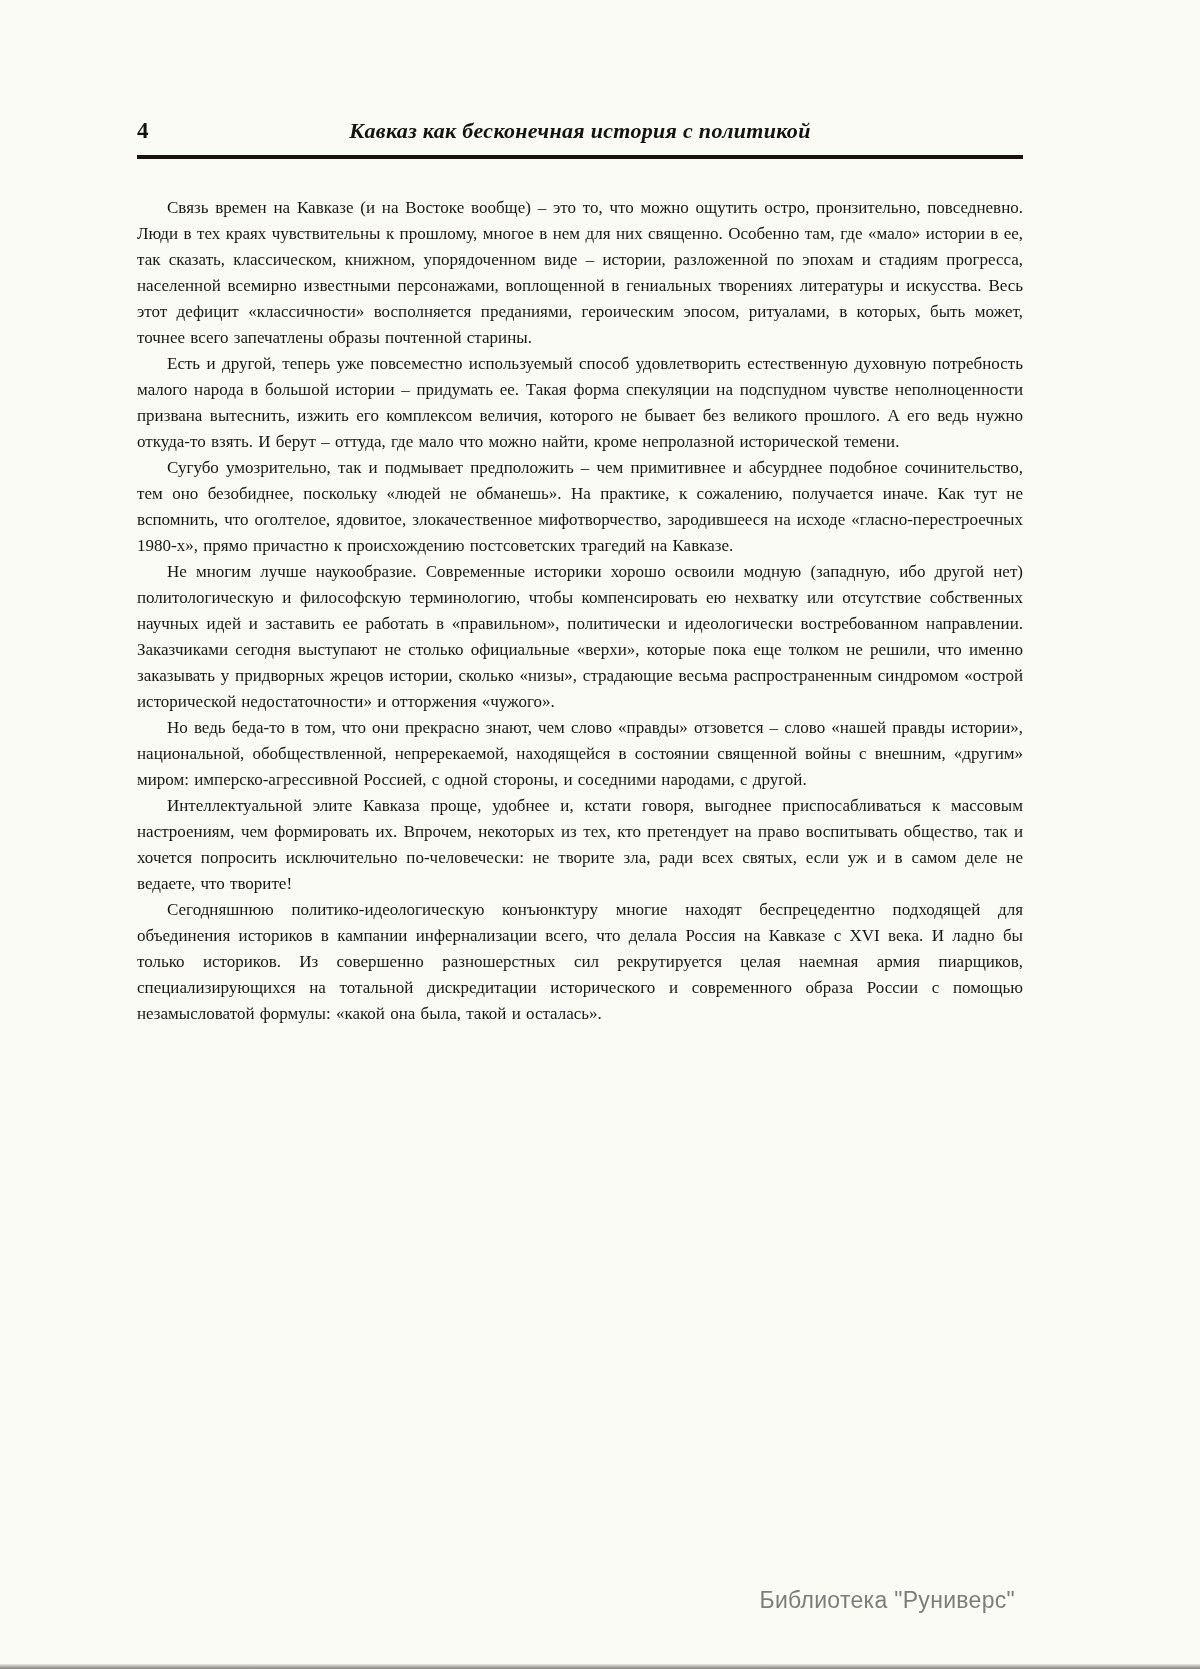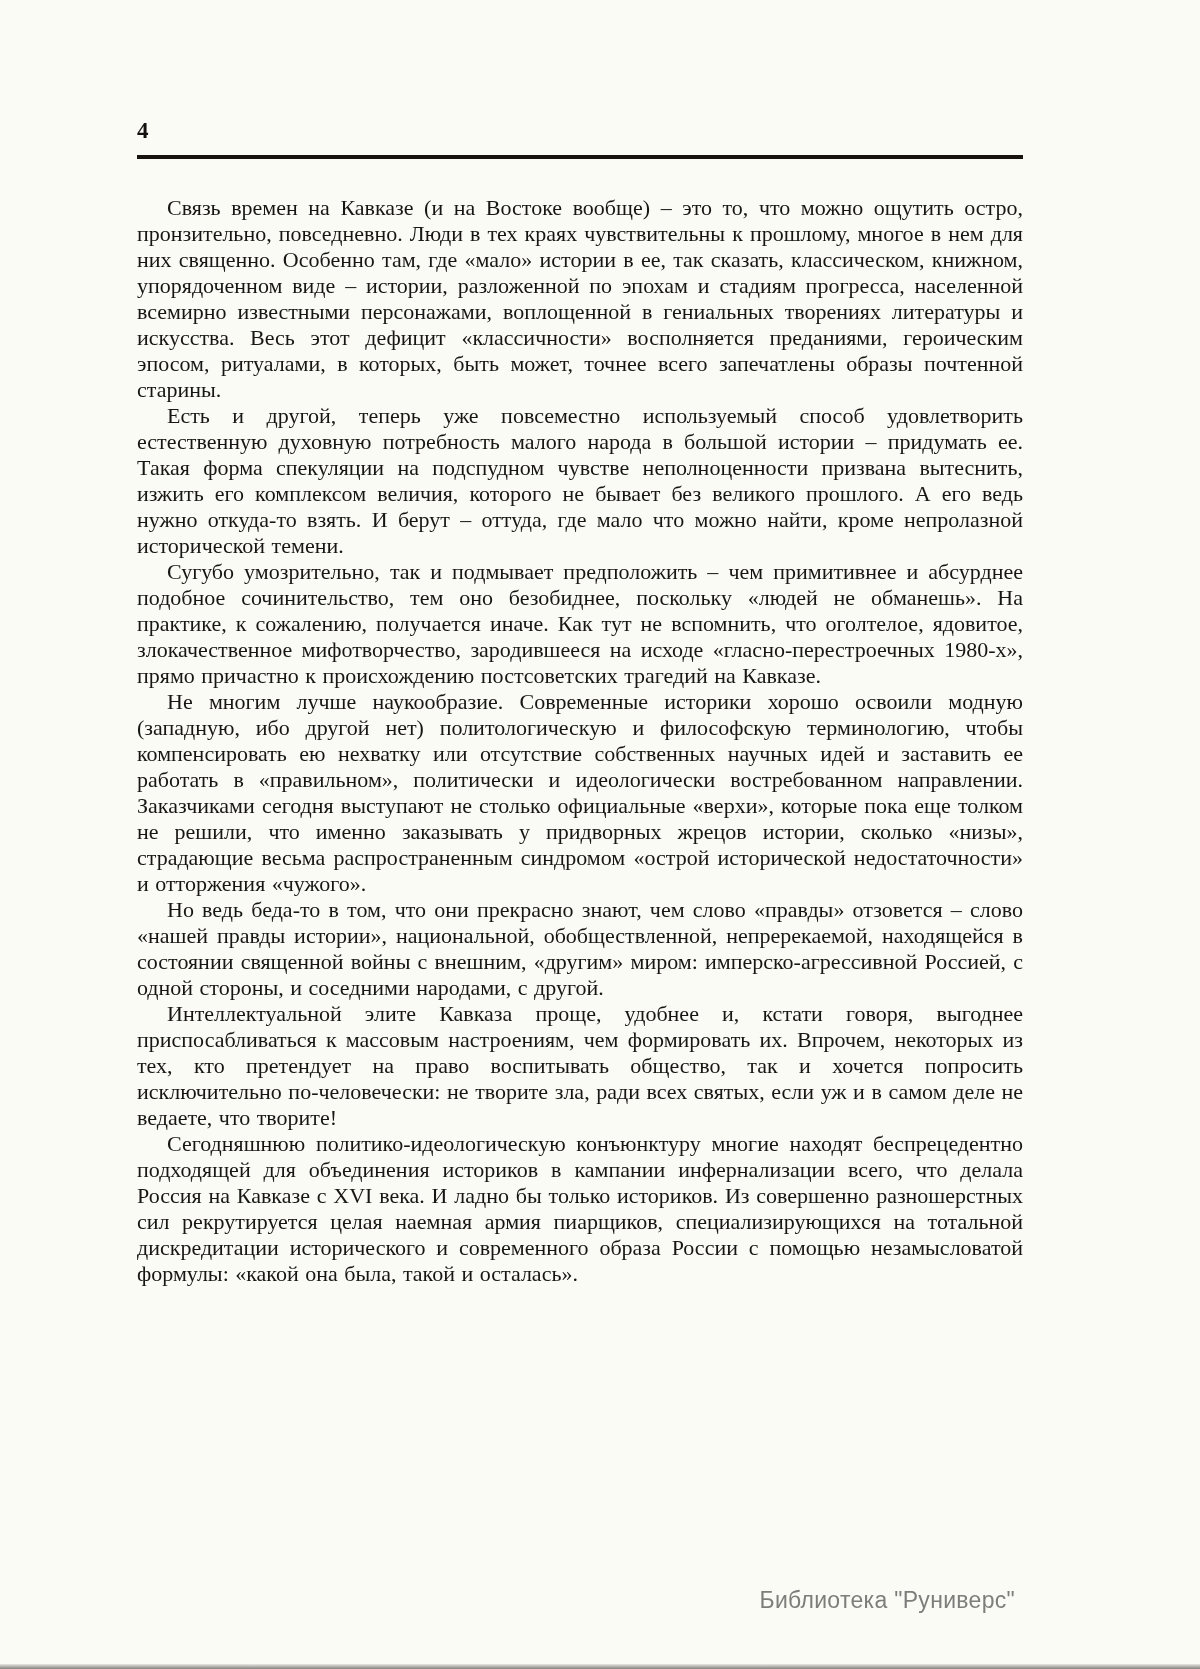--- a/index.html
+++ b/index.html
@@ -46,21 +46,21 @@
     color: #141210;
   }
   .header-rule {
     margin-top: 7px;
     height: 4px;
     background: #17140f;
     border: none;
   }
   .body-text {
     margin-top: 36px;
-    font-size: 22px;
+    font-size: 17px;
     line-height: 26px;
     text-align: justify;
   }
   .body-text p {
     margin: 0;
     padding: 0;
     text-indent: 30px;
     word-spacing: 1px;
   }
   .footer-watermark {
@@ -82,20 +82,21 @@
   }
 </style>
 </head>
 <body>
 
 <div class="page">
   <div class="content">
 
     <div class="header">
       <span class="pagenum">4</span>
+      <span class="running-head">Кавказ как бесконечная история с политикой</span>
     </div>
 
     <div class="header-rule"></div>
 
     <div class="body-text">
       <p>Связь времен на Кавказе (и на Востоке вообще) – это то, что можно ощутить остро, пронзительно, повседневно. Люди в тех краях чувствительны к прошлому, многое в нем для них священно. Особенно там, где «мало» истории в ее, так сказать, классическом, книжном, упорядоченном виде – истории, разложенной по эпохам и стадиям прогресса, населенной всемирно известными персонажами, воплощенной в гениальных творениях литературы и искусства. Весь этот дефицит «классичности» восполняется преданиями, героическим эпосом, ритуалами, в которых, быть может, точнее всего запечатлены образы почтенной старины.</p>
       <p>Есть и другой, теперь уже повсеместно используемый способ удовлетворить естественную духовную потребность малого народа в большой истории – придумать ее. Такая форма спекуляции на подспудном чувстве неполноценности призвана вытеснить, изжить его комплексом величия, которого не бывает без великого прошлого. А его ведь нужно откуда-то взять. И берут – оттуда, где мало что можно найти, кроме непролазной исторической темени.</p>
       <p>Сугубо умозрительно, так и подмывает предположить – чем примитивнее и абсурднее подобное сочинительство, тем оно безобиднее, поскольку «людей не обманешь». На практике, к сожалению, получается иначе. Как тут не вспомнить, что оголтелое, ядовитое, злокачественное мифотворчество, зародившееся на исходе «гласно-перестроечных 1980-х», прямо причастно к происхождению постсоветских трагедий на Кавказе.</p>
       <p>Не многим лучше наукообразие. Современные историки хорошо освоили модную (западную, ибо другой нет) политологическую и философскую терминологию, чтобы компенсировать ею нехватку или отсутствие собственных научных идей и заставить ее работать в «правильном», политически и идеологически востребованном направлении. Заказчиками сегодня выступают не столько официальные «верхи», которые пока еще толком не решили, что именно заказывать у придворных жрецов истории, сколько «низы», страдающие весьма распространенным синдромом «острой исторической недостаточности» и отторжения «чужого».</p>
       <p>Но ведь беда-то в том, что они прекрасно знают, чем слово «правды» отзовется – слово «нашей правды истории», национальной, обобществленной, непререкаемой, находящейся в состоянии священной войны с внешним, «другим» миром: имперско-агрессивной Россией, с одной стороны, и соседними народами, с другой.</p>

